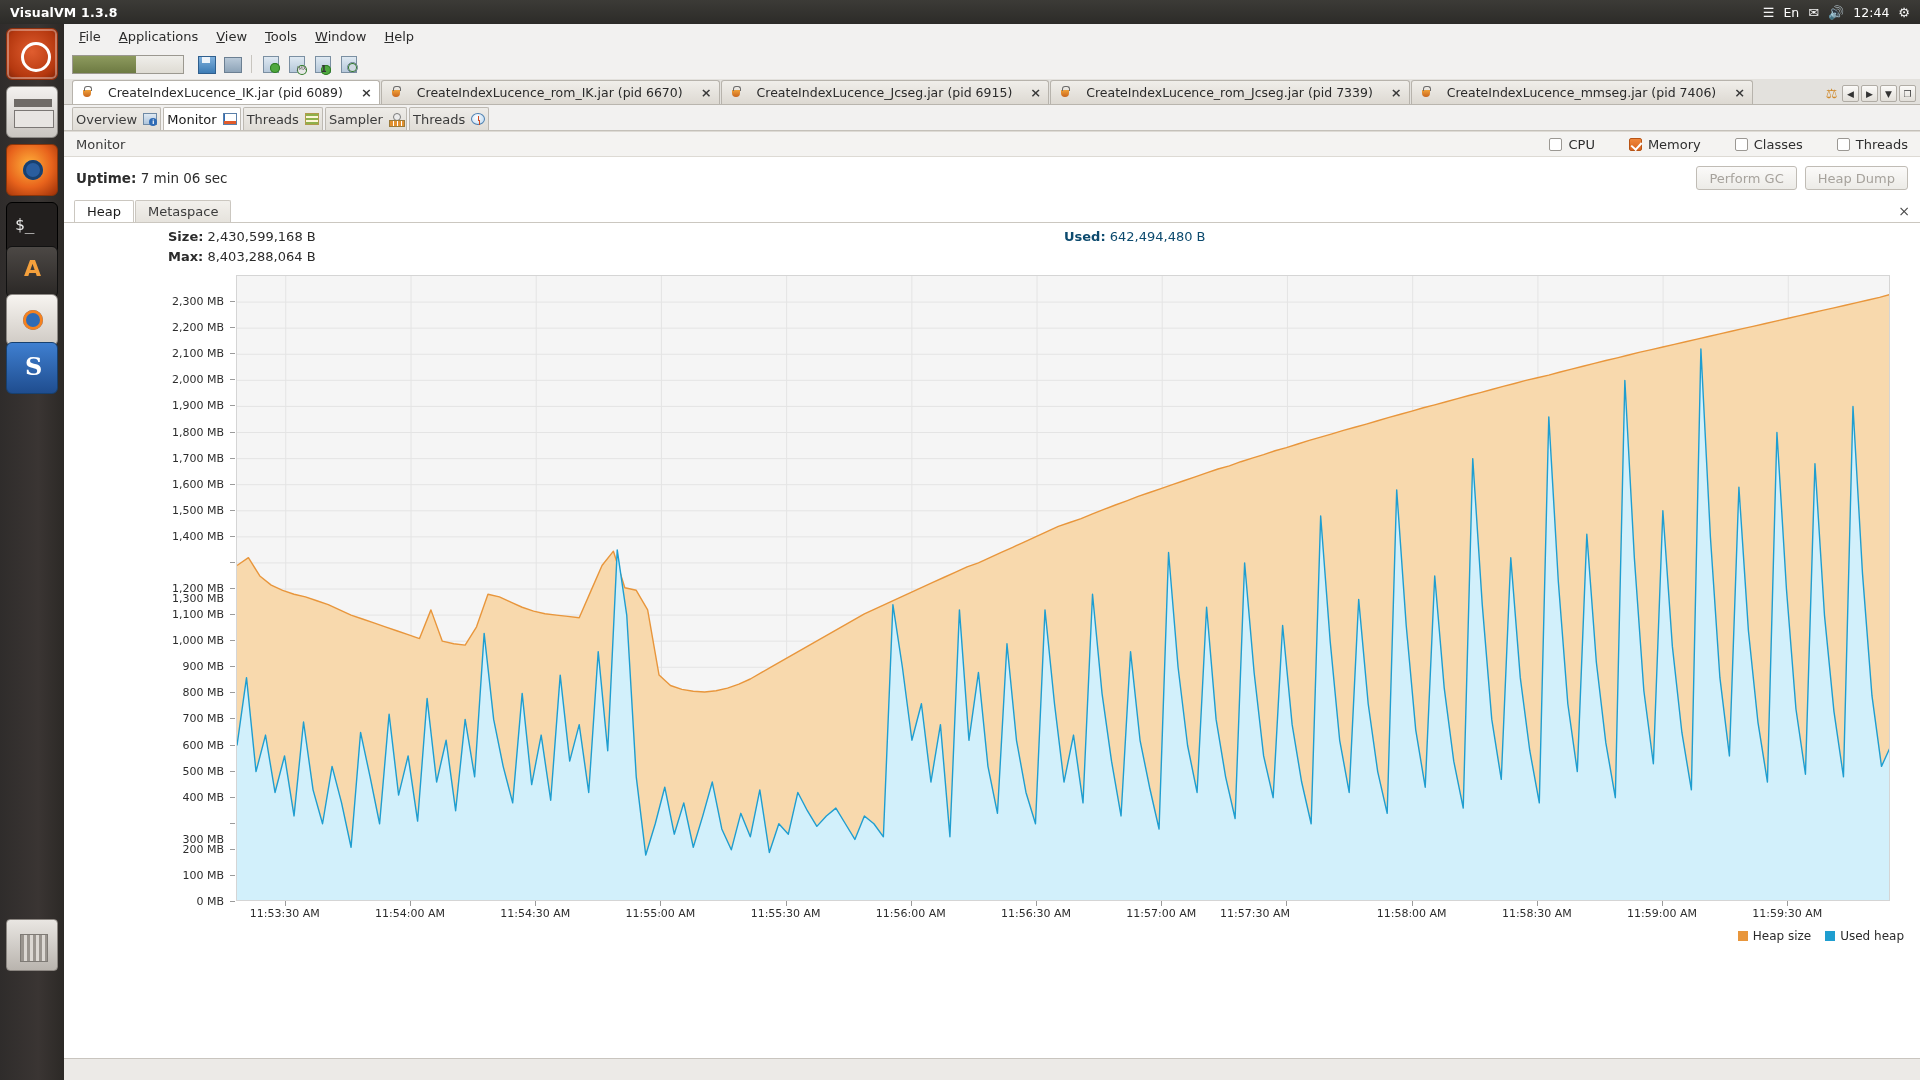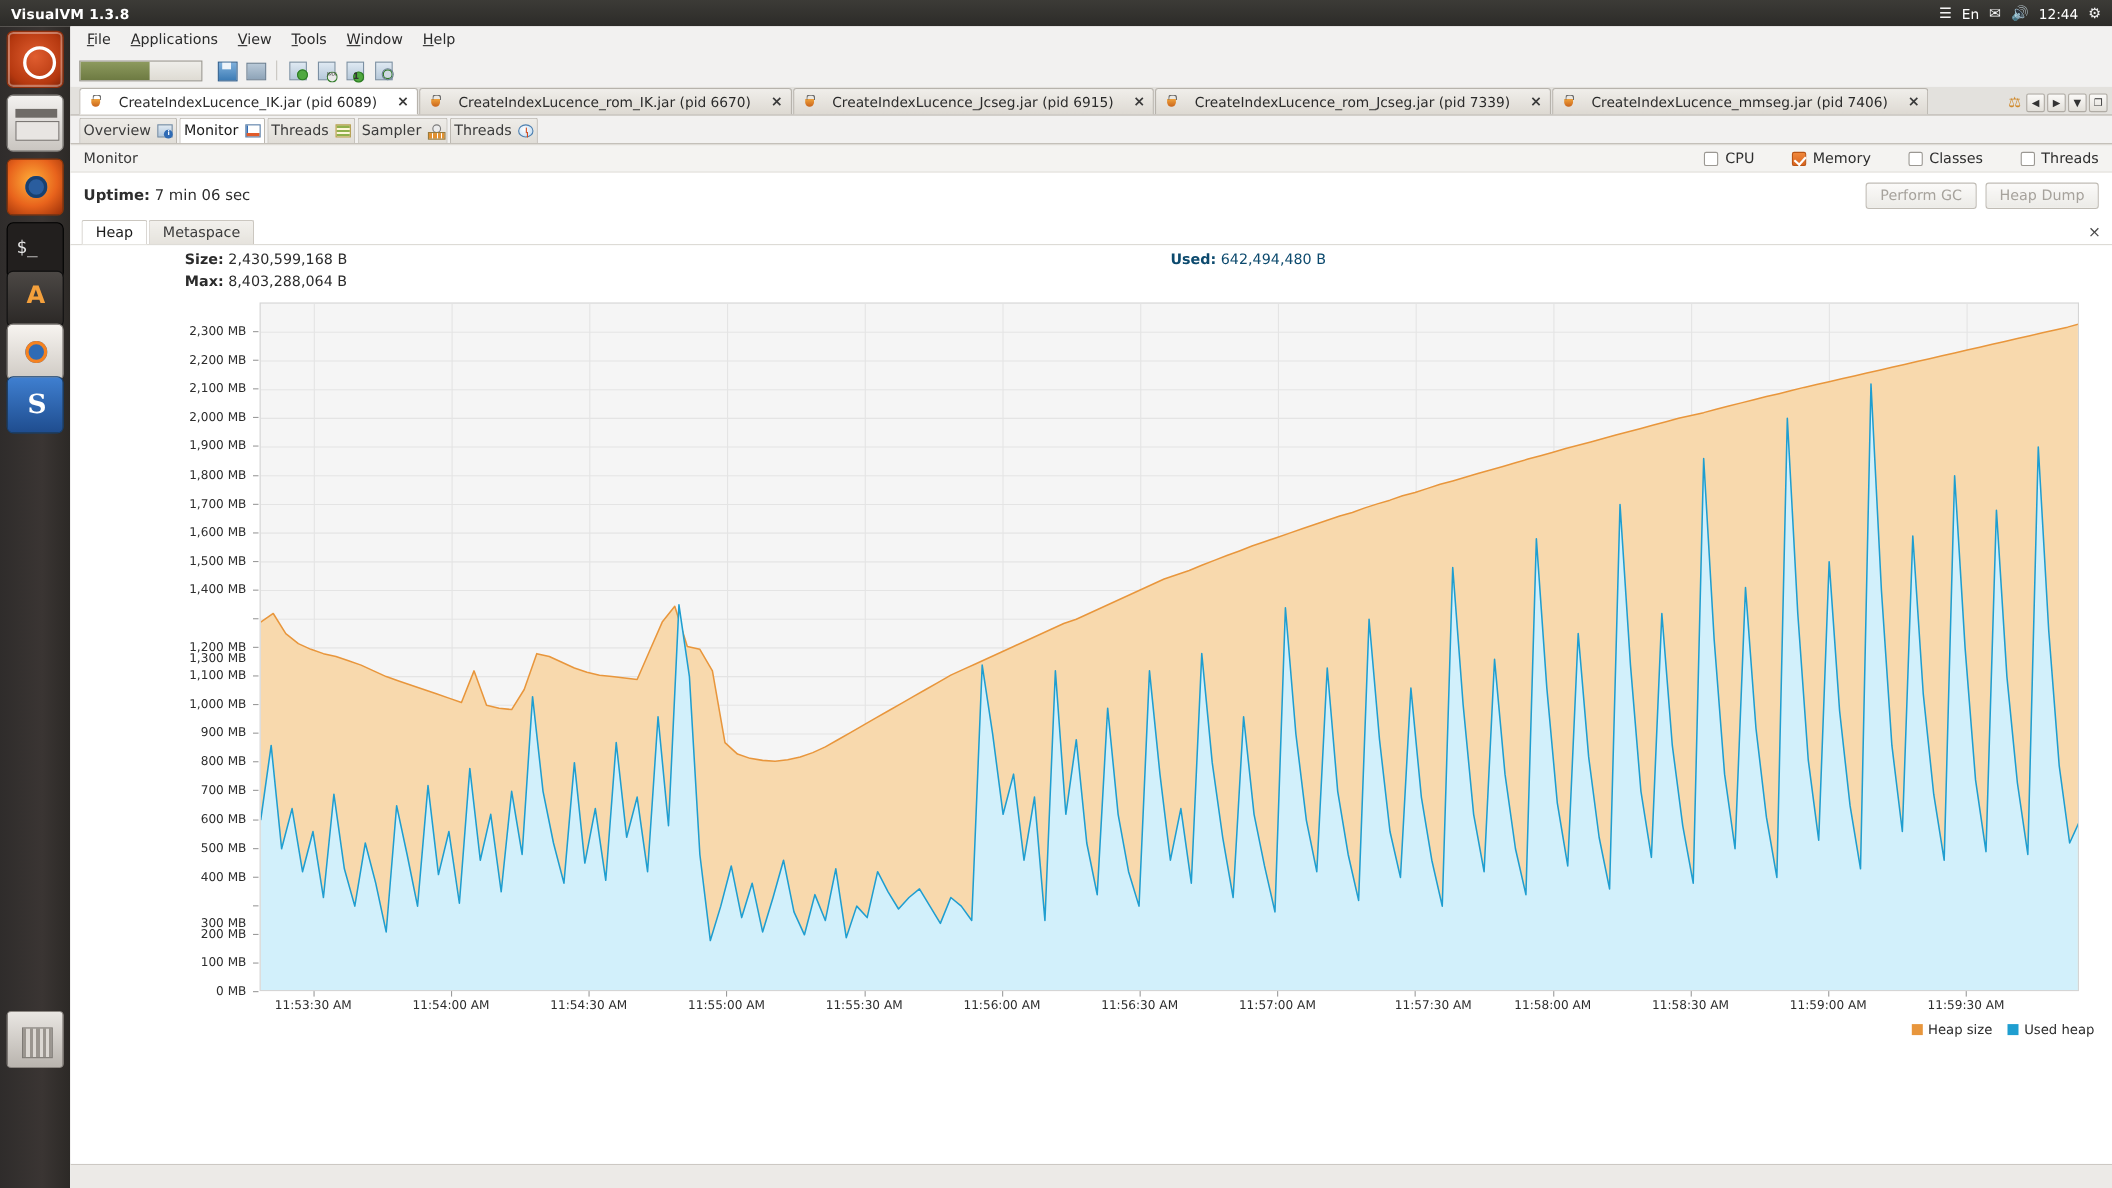--- a/index.html
+++ b/index.html
@@ -501,21 +501,21 @@
         <div class="xlab" style="left: 596.416px;">11:55:00 AM</div>
         <div class="xtick" style="left: 596.416px;"></div>
         <div class="xlab" style="left: 721.624px;">11:55:30 AM</div>
         <div class="xtick" style="left: 721.624px;"></div>
         <div class="xlab" style="left: 846.832px;">11:56:00 AM</div>
         <div class="xtick" style="left: 846.832px;"></div>
         <div class="xlab" style="left: 972.04px;">11:56:30 AM</div>
         <div class="xtick" style="left: 972.04px;"></div>
         <div class="xlab" style="left: 1097.25px;">11:57:00 AM</div>
         <div class="xtick" style="left: 1097.25px;"></div>
-        <div class="xlab" style="left: 1239px;">11:57:30 AM</div>
+        <div class="xlab" style="left: 1191px;">11:57:30 AM</div>
         <div class="xtick" style="left: 1222.46px;"></div>
         <div class="xlab" style="left: 1347.66px;">11:58:00 AM</div>
         <div class="xtick" style="left: 1347.66px;"></div>
         <div class="xlab" style="left: 1472.87px;">11:58:30 AM</div>
         <div class="xtick" style="left: 1472.87px;"></div>
         <div class="xlab" style="left: 1598.08px;">11:59:00 AM</div>
         <div class="xtick" style="left: 1598.08px;"></div>
         <div class="xlab" style="left: 1723.29px;">11:59:30 AM</div>
         <div class="xtick" style="left: 1723.29px;"></div>
       </div>

